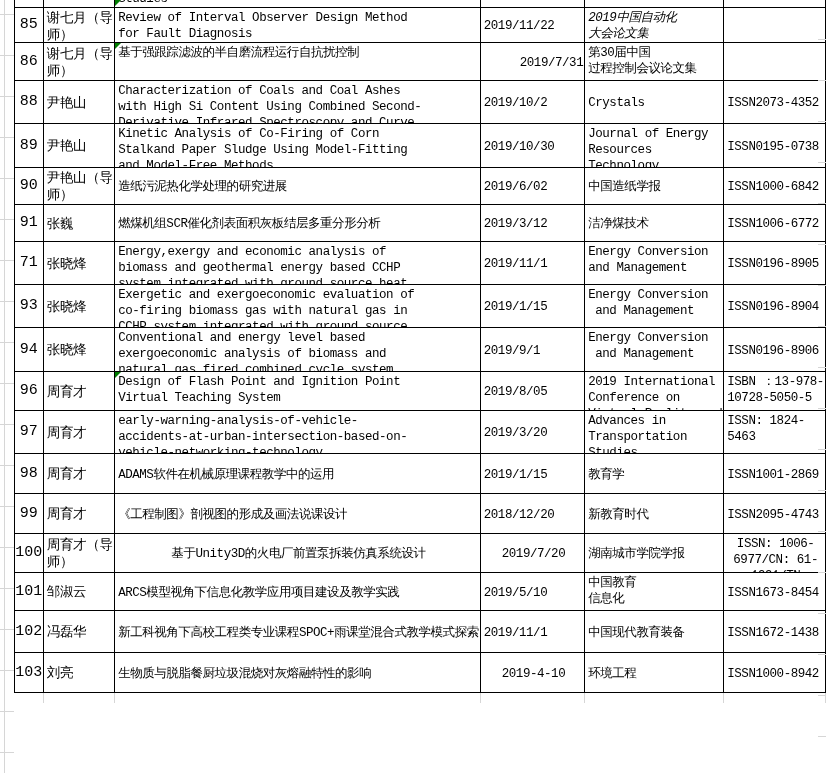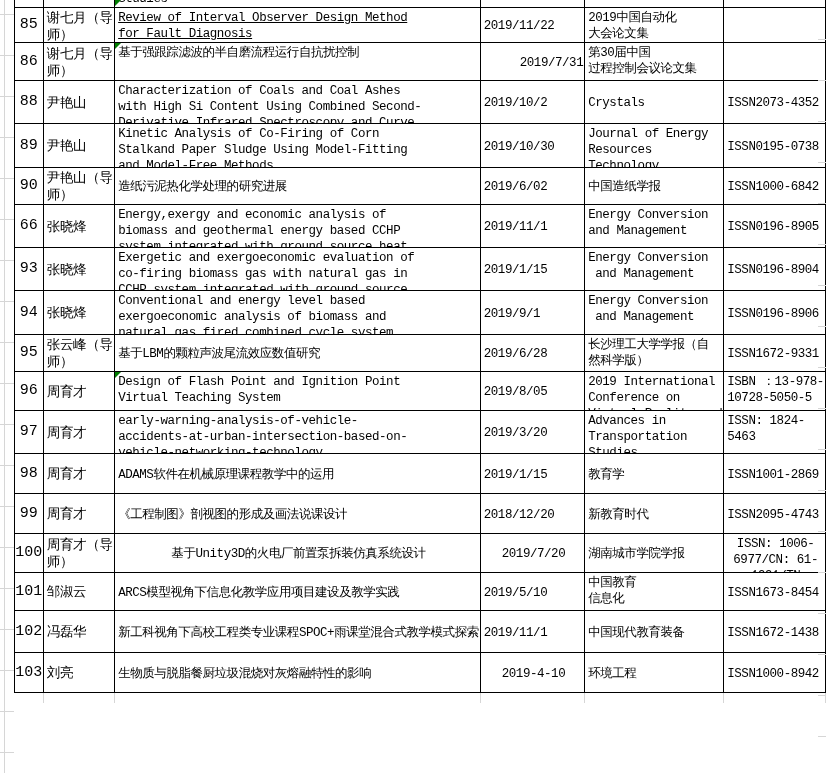--- a/index.html
+++ b/index.html
@@ -84,29 +84,29 @@
           </td>
         </tr>
         <tr style="height: 34px;">
           <td class="c-num">
             <div class="cw" style="max-height: 32px;">85</div>
           </td>
           <td class="c-author">
             <div class="cw" style="max-height: 32px;">谢七月（导
 师）</div>
           </td>
-          <td class="c-title" style="vertical-align: top; text-decoration: underline;">
+          <td class="c-title" style="vertical-align: top;">
             <div class="cw" style="max-height: 32px;">Review of Interval Observer Design Method
 for Fault Diagnosis</div>
           </td>
           <td class="c-date">
             <div class="cw" style="max-height: 32px;">2019/11/22</div>
           </td>
           <td class="c-journal" style="vertical-align: top;">
-            <div class="cw" style="max-height: 32px;">2019中国自动化
+            <div class="cw" style="max-height: 32px; font-style: italic;">2019中国自动化
 大会论文集</div>
           </td>
           <td class="c-issn">
             <div class="cw" style="max-height: 32px;"></div>
           </td>
         </tr>
         <tr style="height: 38px;">
           <td class="c-num">
             <div class="cw" style="max-height: 36px;">86</div>
           </td>
@@ -189,23 +189,43 @@
           <td class="c-date">
             <div class="cw" style="max-height: 34px;">2019/6/02</div>
           </td>
           <td class="c-journal">
             <div class="cw" style="max-height: 34px;">中国造纸学报</div>
           </td>
           <td class="c-issn">
             <div class="cw" style="max-height: 34px;">ISSN1000-6842</div>
           </td>
         </tr>
+        <tr style="height: 37px;">
+          <td class="c-num">
+            <div class="cw" style="max-height: 35px;">91</div>
+          </td>
+          <td class="c-author">
+            <div class="cw" style="max-height: 35px;">张巍</div>
+          </td>
+          <td class="c-title">
+            <div class="cw" style="max-height: 35px;">燃煤机组SCR催化剂表面积灰板结层多重分形分析</div>
+          </td>
+          <td class="c-date">
+            <div class="cw" style="max-height: 35px;">2019/3/12</div>
+          </td>
+          <td class="c-journal">
+            <div class="cw" style="max-height: 35px;">洁净煤技术</div>
+          </td>
+          <td class="c-issn">
+            <div class="cw" style="max-height: 35px;">ISSN1006-6772</div>
+          </td>
+        </tr>
         <tr style="height: 42px;">
           <td class="c-num">
-            <div class="cw" style="max-height: 40px;">66</div>
+            <div class="cw" style="max-height: 40px;">71</div>
           </td>
           <td class="c-author">
             <div class="cw" style="max-height: 40px;">张晓烽</div>
           </td>
           <td class="c-title" style="vertical-align: top;">
             <div class="cw" style="max-height: 40px;">Energy,exergy and economic analysis of
 biomass and geothermal energy based CCHP
 system integrated with ground source heat</div>
           </td>
           <td class="c-date">
@@ -256,42 +276,20 @@
           </td>
           <td class="c-date">
             <div class="cw" style="max-height: 41px;">2019/9/1</div>
           </td>
           <td class="c-journal" style="vertical-align: top;">
             <div class="cw" style="max-height: 41px;">Energy Conversion
  and Management</div>
           </td>
           <td class="c-issn">
             <div class="cw" style="max-height: 41px;">ISSN0196-8906</div>
-          </td>
-        </tr>
-        <tr style="height: 37px;">
-          <td class="c-num">
-            <div class="cw" style="max-height: 35px;">95</div>
-          </td>
-          <td class="c-author">
-            <div class="cw" style="max-height: 35px;">张云峰（导
-师）</div>
-          </td>
-          <td class="c-title">
-            <div class="cw" style="max-height: 35px;">基于LBM的颗粒声波尾流效应数值研究</div>
-          </td>
-          <td class="c-date">
-            <div class="cw" style="max-height: 35px;">2019/6/28</div>
-          </td>
-          <td class="c-journal" style="vertical-align: top;">
-            <div class="cw" style="max-height: 35px;">长沙理工大学学报（自
-然科学版）</div>
-          </td>
-          <td class="c-issn">
-            <div class="cw" style="max-height: 35px;">ISSN1672-9331</div>
           </td>
         </tr>
         <tr style="height: 38px;">
           <td class="c-num">
             <div class="cw" style="max-height: 36px;">96</div>
           </td>
           <td class="c-author">
             <div class="cw" style="max-height: 36px;">周育才</div>
           </td>
           <td class="c-title" style="vertical-align: top;">

